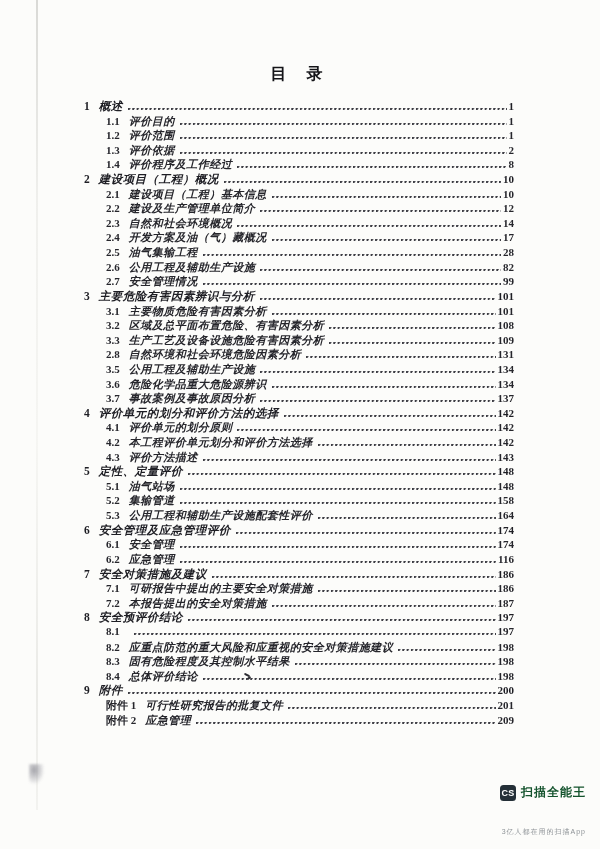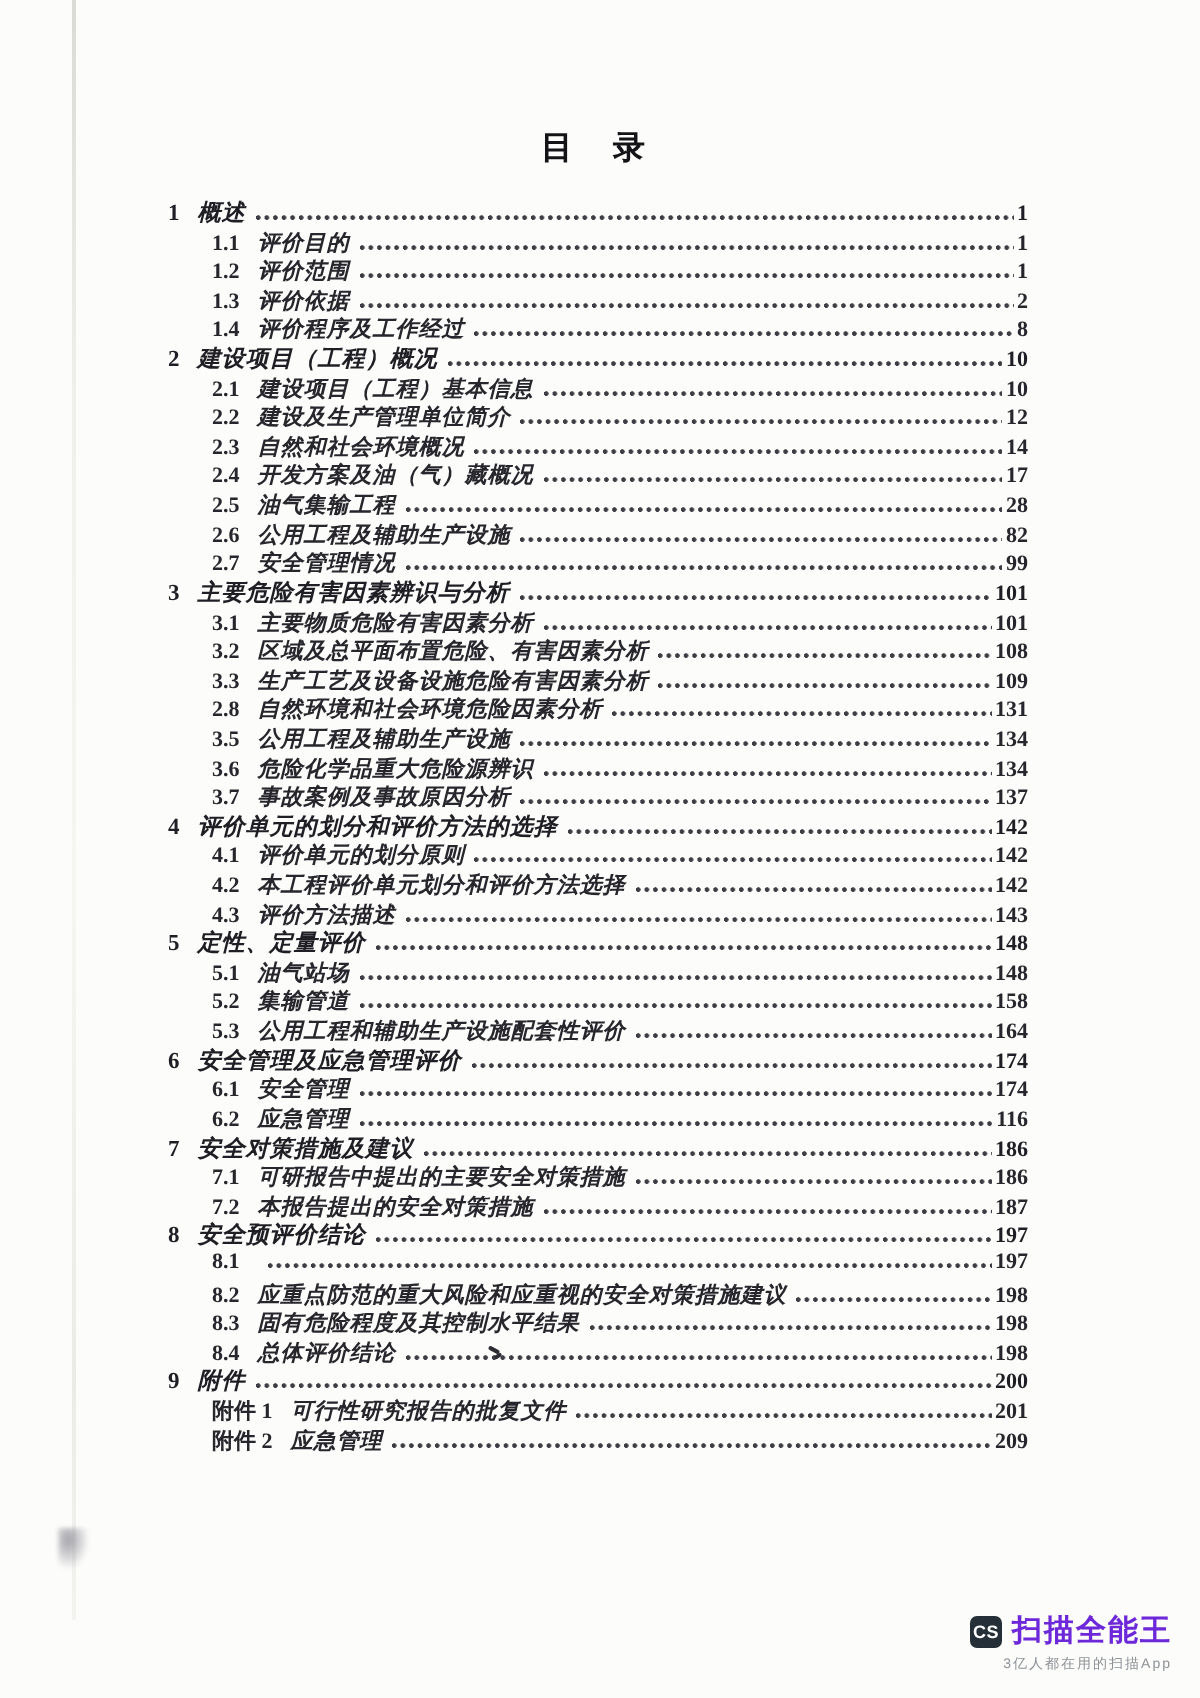--- a/index.html
+++ b/index.html
@@ -58,31 +58,32 @@
   }
   .ink-mark::after{
     content:"";position:absolute;left:4px;top:4px;width:4px;height:2px;
     background:#2c2c32;transform:rotate(-35deg);border-radius:1px;
   }
   
   .badge{
     position:absolute;right:14px;bottom:12px;
     display:flex;flex-direction:column;align-items:flex-start;
     font-family:"Liberation Sans","DejaVu Sans",sans-serif;
+    gap:24px;
   }
   .badge-top{display:flex;align-items:center;gap:5px;}
   .badge-logo{
     width:16px;height:16px;border-radius:3.5px;
     background:#242f37;color:#ffffff;
     font-size:9px;font-weight:bold;
     display:flex;align-items:center;justify-content:center;
     letter-spacing:.3px;
   }
   .badge-name{
-    font-size:15px;font-weight:bold;color:#6d28d9;letter-spacing:1px;
+    font-size:12px;font-weight:bold;color:#14532d;letter-spacing:1px;
   }
   .badge-tagline{
     margin-top:2px;font-size:7px;color:#8d9296;letter-spacing:1px;
     align-self:flex-end;
   }
 </style>
 </head>
 <body>
 
 <div class="page">

